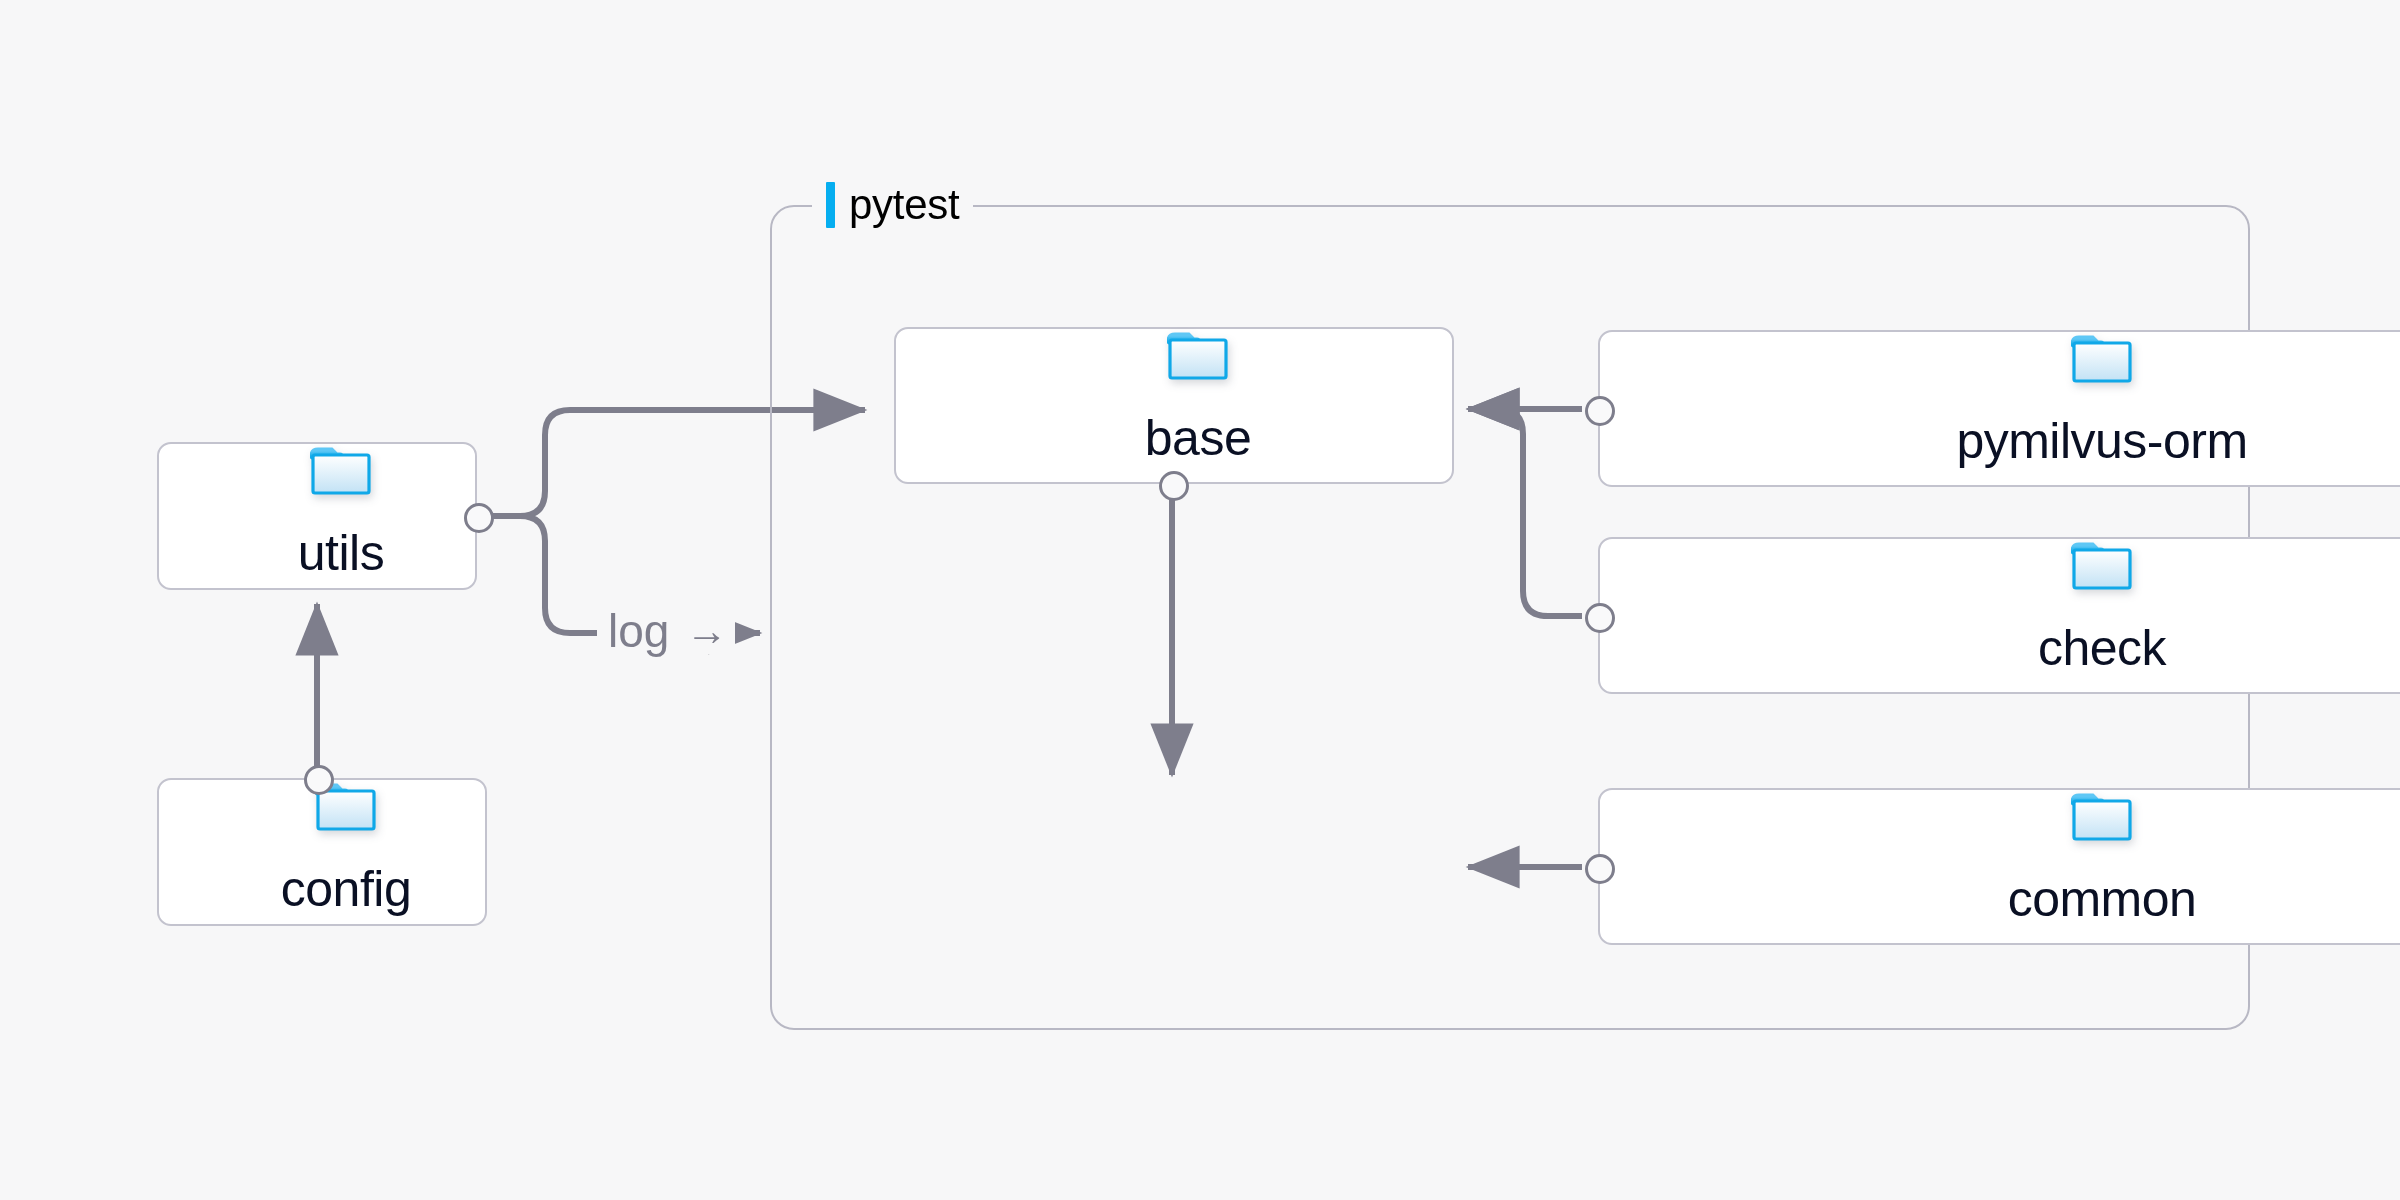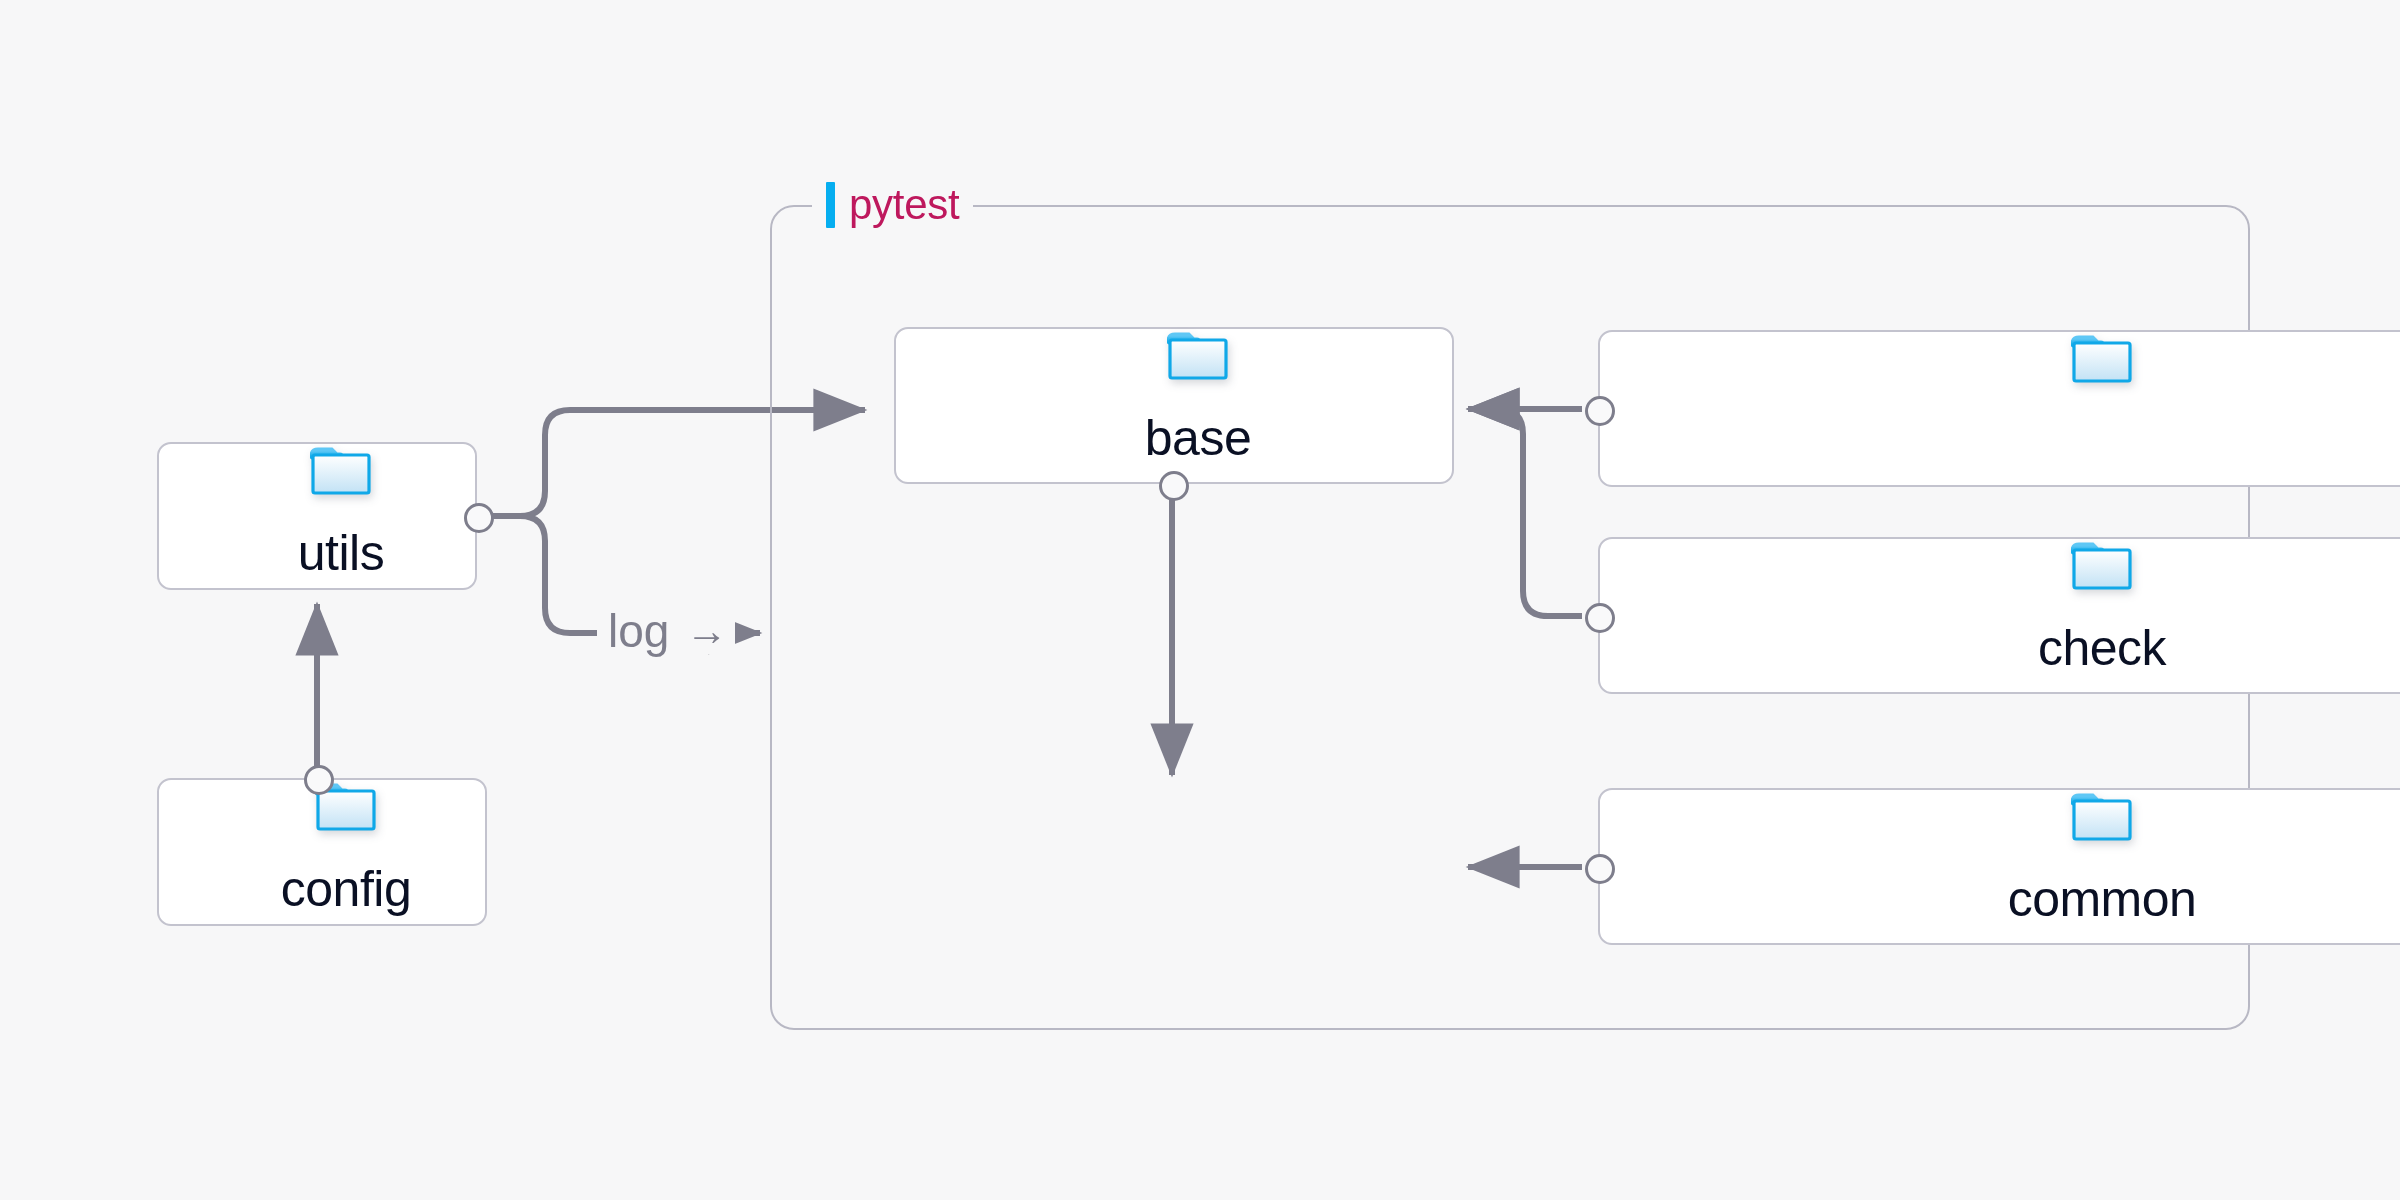--- a/index.html
+++ b/index.html
@@ -40,21 +40,21 @@
     padding: 0 14px;
   }
   .group-accent-bar {
     width: 9px;
     height: 46px;
     background: #06aef0;
     border-radius: 1px;
   }
   .group-title-text {
     font-size: 42px;
-    color: #be185d;
+    color: #000000;
     letter-spacing: -0.3px;
     line-height: 1;
     white-space: nowrap;
   }
 
   
   .node {
     position: absolute;
     box-sizing: border-box;
     background: #ffffff;
@@ -189,20 +189,21 @@
   </div>
 
 
   <div class="node" style="left:1598px; top:330px; width:960px; height:157px;">
     <span class="folder-icon">
       <svg viewBox="0 0 62 52" width="62" height="52">
         <path d="M3 12 q0-5 5-5 h13 l5 5 h4" fill="none" stroke="url(#folderTabGrad)" stroke-width="7" stroke-linecap="round"></path>
         <rect x="3" y="11" width="56" height="38" rx="2" fill="url(#folderGrad)" stroke="#10a8e8" stroke-width="3.2"></rect>
       </svg>
     </span>
+    <span class="node-label">pymilvus-orm</span>
     <span class="handle" style="left:-15px; top:64px;"></span>
   </div>
 
   <div class="node" style="left:1598px; top:537px; width:960px; height:157px;">
     <span class="folder-icon">
       <svg viewBox="0 0 62 52" width="62" height="52">
         <path d="M3 12 q0-5 5-5 h13 l5 5 h4" fill="none" stroke="url(#folderTabGrad)" stroke-width="7" stroke-linecap="round"></path>
         <rect x="3" y="11" width="56" height="38" rx="2" fill="url(#folderGrad)" stroke="#10a8e8" stroke-width="3.2"></rect>
       </svg>
     </span>

